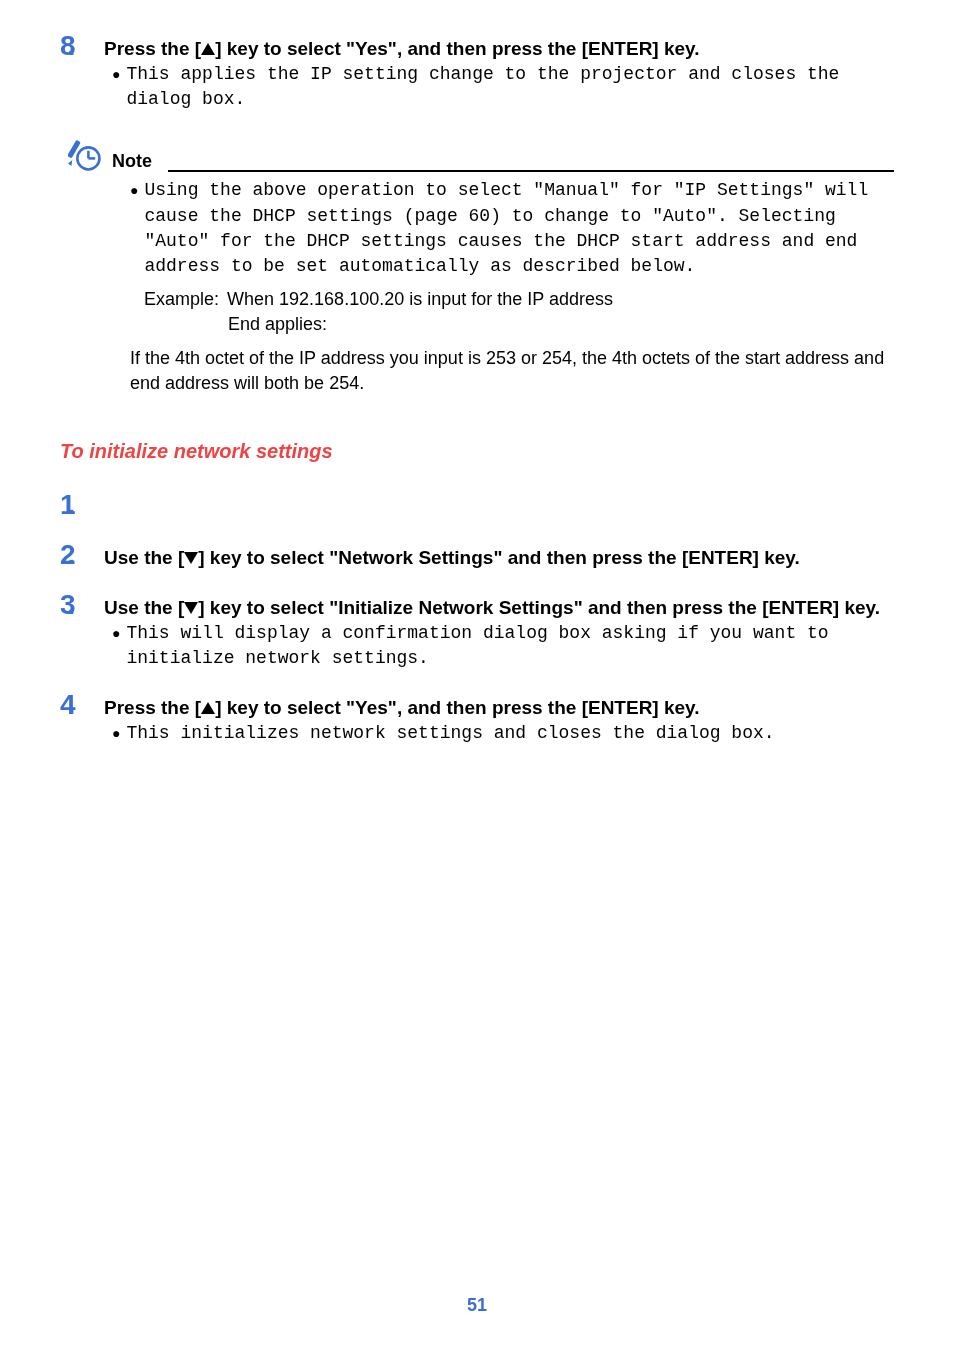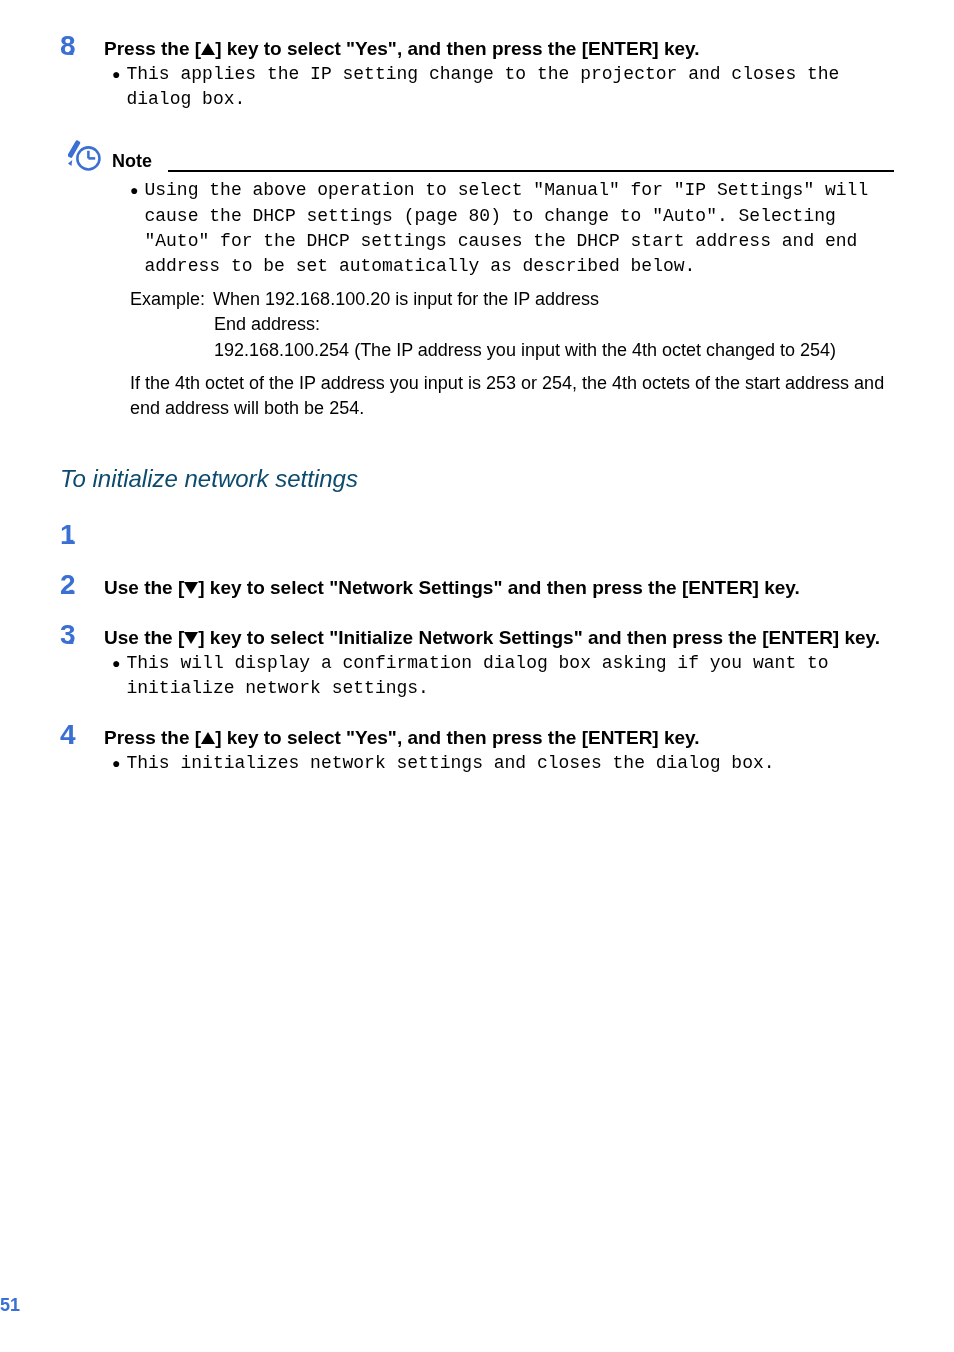--- a/index.html
+++ b/index.html
@@ -75,40 +75,40 @@
     background: #000;
     margin-left: 6px;
   }
   .note-body {
     margin-left: 62px;
     margin-top: 6px;
     font-size: 18px;
     line-height: 1.4;
   }
   .note-body .bullet-row { margin-bottom: 6px; }
-  .example { margin-top: 8px; }
+  .example { margin-top: 8px; margin-left: 14px; }
   .ex-line1 { display: flex; }
   .ex-label { flex: none; }
   .ex-cell { margin-left: 84px; }
   .ex-tail { margin-top: 8px; }
   .section-title {
     font-family: Arial, sans-serif;
-    font-weight: normal;
+    font-weight: bold;
     font-style: italic;
-    font-size: 24px;
-    color: #0c4a6e;
+    font-size: 20px;
+    color: #ef4444;
     margin-top: 44px;
     margin-bottom: 26px;
   }
   .steps2 .step { margin-bottom: 18px; }
   .page-number {
     position: absolute;
     bottom: 36px;
     left: 0; right: 0;
-    text-align: left;
+    text-align: center;
     font-weight: bold;
     font-size: 18px;
     color: #3a6fd4;
   }
 </style>
 </head>
 <body>
 
 <div class="step">
   <div class="step-head">
@@ -135,30 +135,29 @@
         <rect x="4" y="2" width="6" height="22" rx="2" fill="#3a6fd4" transform="rotate(30 7 13)"></rect>
         <polygon points="0,30 5,26 4,33" fill="#3a6fd4"></polygon>
       </svg>
     </span>
     <span class="note-label">Note</span>
     <span class="note-rule"></span>
   </div>
   <div class="note-body">
     <div class="bullet-row">
       <span class="bullet">●</span>
-      <span class="bullet-text">Using the above operation to select "Manual" for "IP Settings" will cause the DHCP settings (page 80) to change to "Auto". Selecting "Auto" for the DHCP settings causes the DHCP start address and end address to be set automatically as described below.</span>
+      <span class="bullet-text">Using the above operation to select "Manual" for "IP Settings" will cause the DHCP settings (page 60) to change to "Auto". Selecting "Auto" for the DHCP settings causes the DHCP start address and end address to be set automatically as described below.</span>
     </div>
     <div class="example">
       <div class="ex-line1">
         <span class="ex-label">Example:</span>
         <span style="width:8px"></span>
         <span>When 192.168.100.20 is input for the IP address</span>
       </div>
-      <div class="ex-cell">End address:</div>
-      <div class="ex-cell">192.168.100.254 (The IP address you input with the 4th octet changed to 254)</div>
+      <div class="ex-cell">End applies:</div>
     </div>
     <div class="ex-tail">If the 4th octet of the IP address you input is 253 or 254, the 4th octets of the start address and end address will both be 254.</div>
   </div>
 </div>
 
 <div class="section-title">To initialize network settings</div>
 
 <div class="steps2">
 
   <div class="step">

